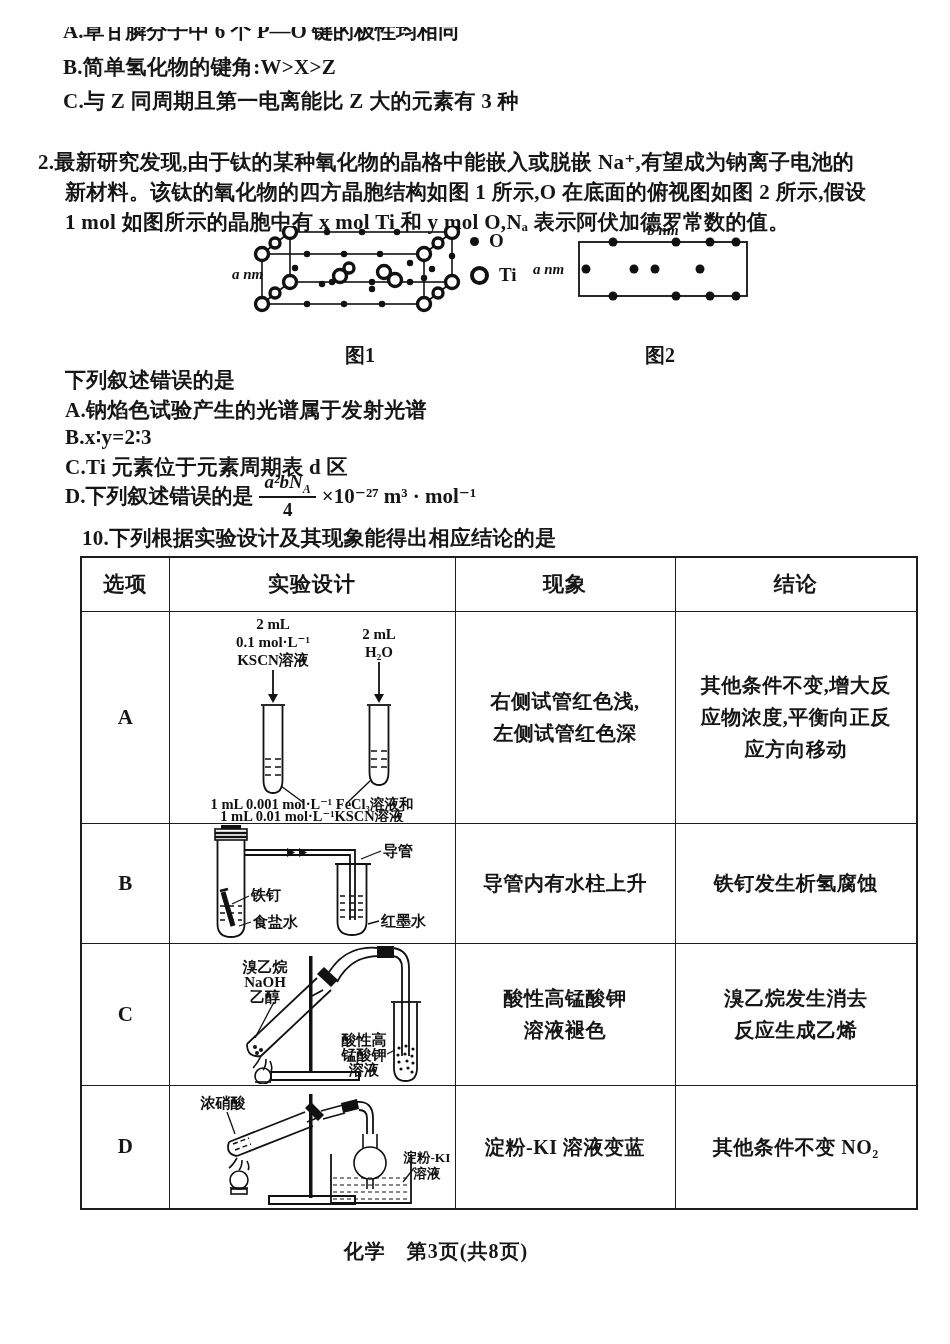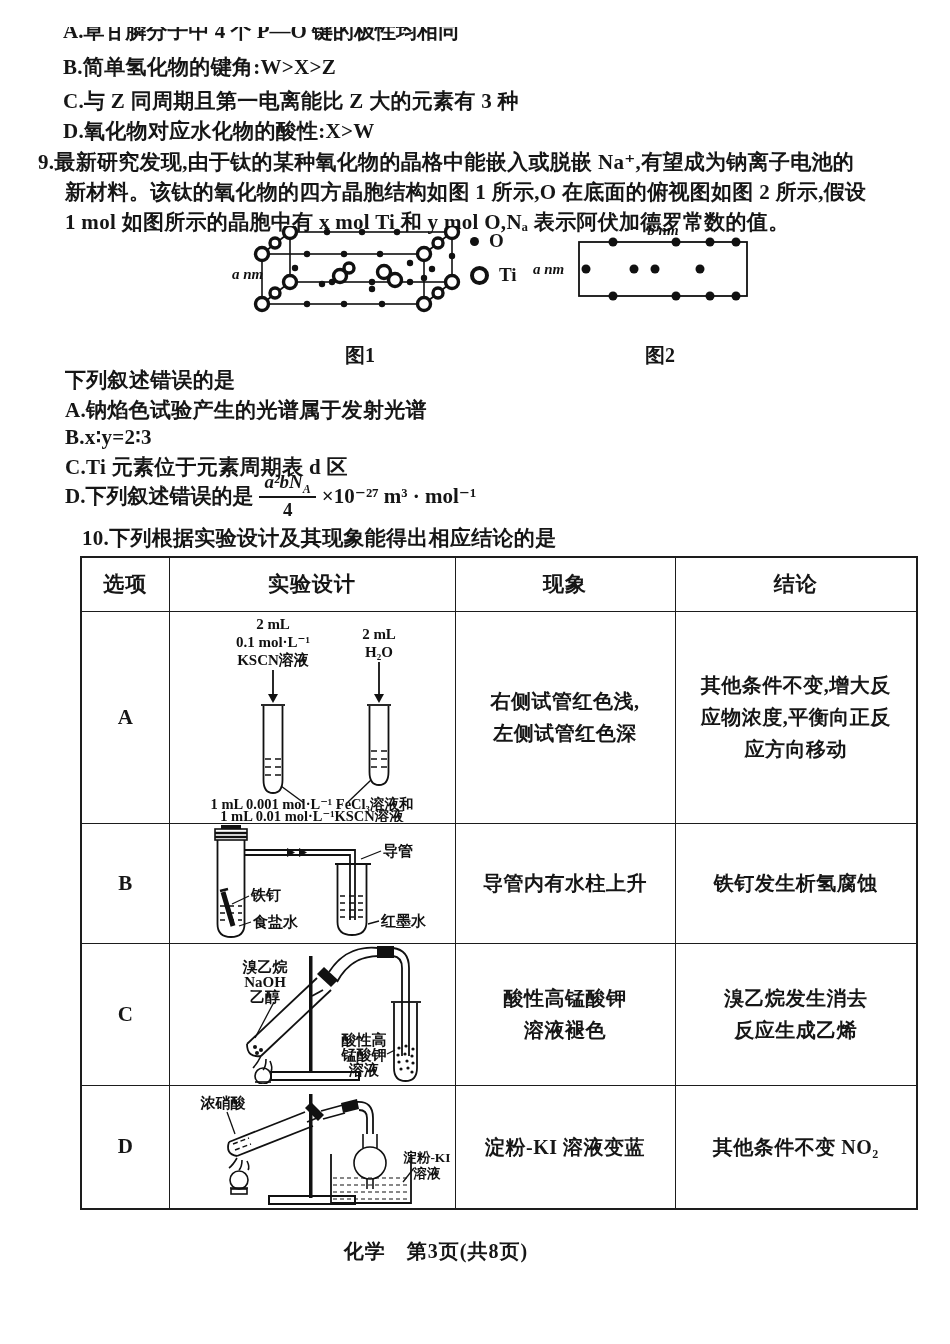--- a/index.html
+++ b/index.html
@@ -27,27 +27,26 @@
   svg{display:block;margin:0 auto;}
   .svgt{fill:#111;font-weight:bold;font-family:"Liberation Serif","DejaVu Serif",serif;}
   .footer{position:absolute;left:0;width:872px;text-align:center;font-size:20px;letter-spacing:1px;}
 </style>
 </head>
 <body>
 
 <div class="page">
 
   <div class="clip" style="left:63px;top:27px;width:820px;height:21px;">
-    <span class="tcut" style="font-size:21px;">A.草甘膦分子中 4 个 P—O 键的极性均相同</span>
+    <span class="tcut" style="font-size:21px;">A.草甘膦分子中 6 个 P—O 键的极性均相同</span>
   </div>
   <div class="t" style="left:63px;top:53px;">B.简单氢化物的键角:W&gt;X&gt;Z</div>
   <div class="t" style="left:63px;top:87px;">C.与 Z 同周期且第一电离能比 Z 大的元素有 3 种</div>
-  <div class="t" style="left:63px;top:117px;">D.氧化物对应水化物的酸性:X&gt;W</div>
-
-  <div class="t" style="left:38px;top:148px;">9.最新研究发现,由于钛的某种氧化物的晶格中能嵌入或脱嵌 Na⁺,有望成为钠离子电池的</div>
+
+  <div class="t" style="left:38px;top:148px;">2.最新研究发现,由于钛的某种氧化物的晶格中能嵌入或脱嵌 Na⁺,有望成为钠离子电池的</div>
   <div class="t" style="left:65px;top:178px;">新材料。该钛的氧化物的四方晶胞结构如图 1 所示,O 在底面的俯视图如图 2 所示,假设</div>
   <div class="t" style="left:65px;top:208px;">1 mol 如图所示的晶胞中有 x mol Ti 和 y mol O,Nₐ 表示阿伏加德罗常数的值。</div>
 
   <svg style="position:absolute;left:232px;top:226px;" width="238" height="102" viewBox="0 0 238 102">
     <g stroke="#111" stroke-width="1.6" fill="none">
       <rect x="58" y="6" width="162" height="50"></rect>
       <rect x="30" y="28" width="162" height="50"></rect>
       <line x1="30" y1="28" x2="58" y2="6"></line>
       <line x1="192" y1="28" x2="220" y2="6"></line>
       <line x1="30" y1="78" x2="58" y2="56"></line>

